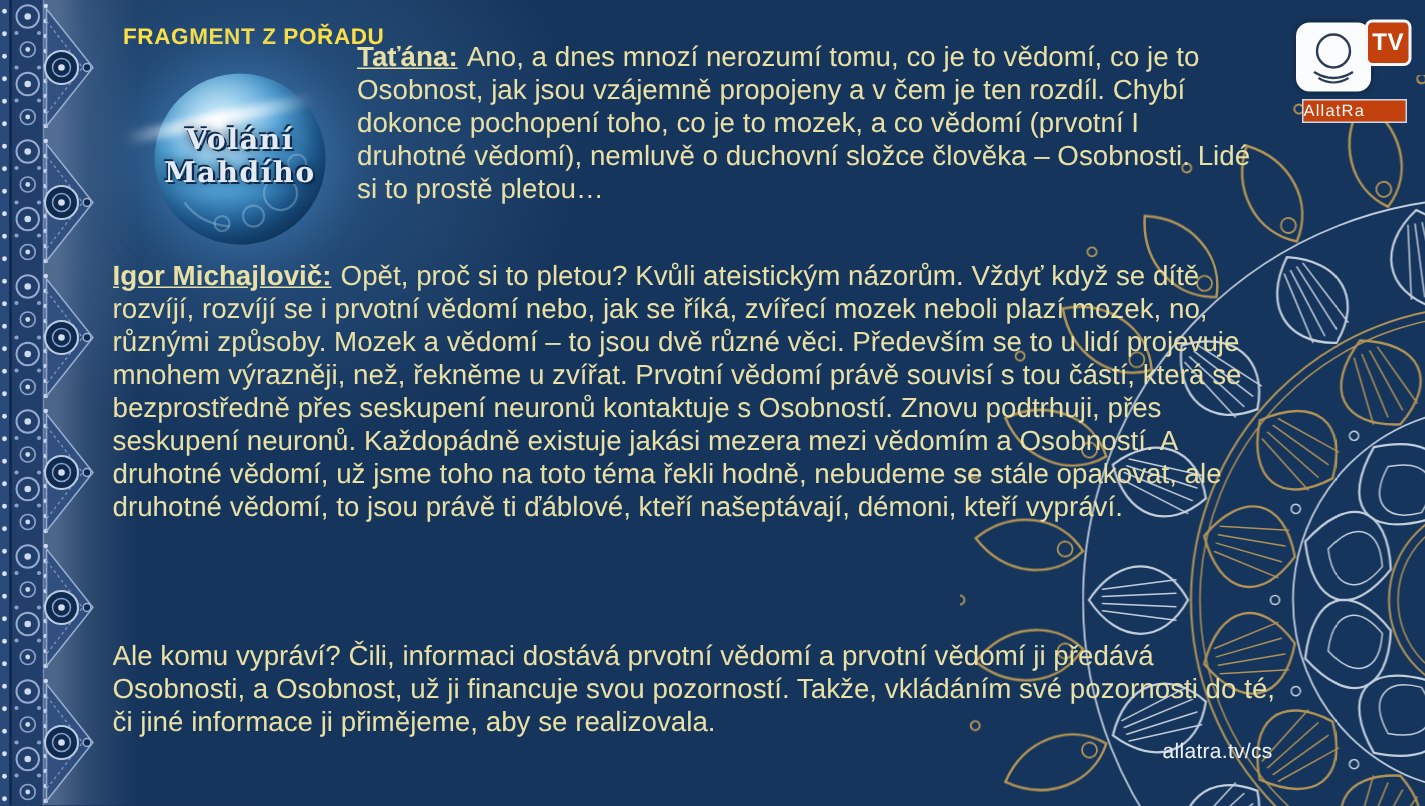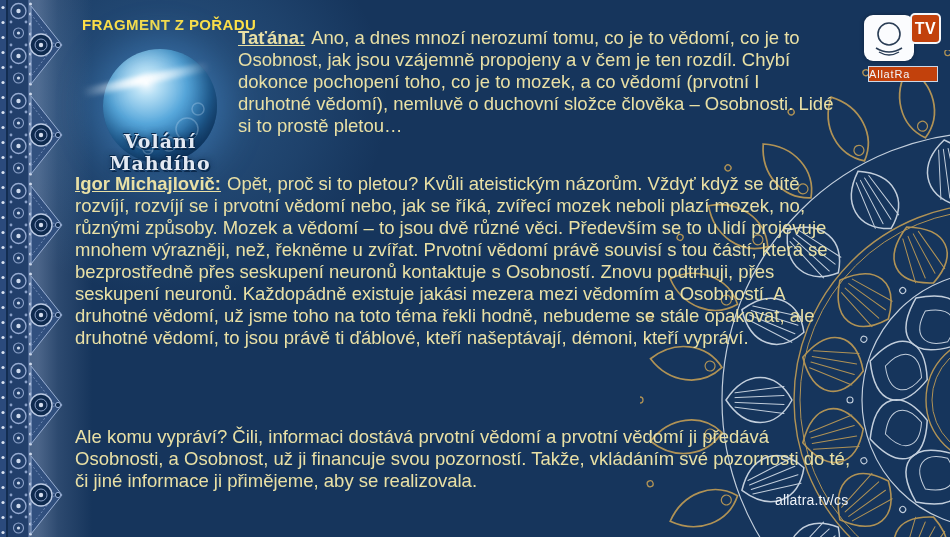--- a/index.html
+++ b/index.html
@@ -48,21 +48,20 @@
     filter: blur(2px); transform: rotate(-12deg);
   }
   .sphere .swirls { position: absolute; left: 0; top: 0; }
   .sphere-title {
     position: absolute; left: 0; right: 0; top: 33px;
     text-align: center;
     font-family: "DejaVu Serif", serif; font-weight: bold;
     font-size: 19px; line-height: 22px; letter-spacing: 1px;
     color: #e4eaf3;
     text-shadow: 1.5px 1.5px 0 #0b2a4d, -1px -1px 0 #0b2a4d, 0 0 7px rgba(8,32,64,0.9);
-    margin-top: 48px;
   }
 
   
   .allatra-logo { position: absolute; left: 862px; top: 13px; width: 84px; }
   .allatra-panel {
     position: absolute; left: 2px; top: 2px; width: 50px; height: 46px;
     background: #fbfcfe; border-radius: 9px;
     box-shadow: 0 0 4px rgba(0,0,0,0.35);
   }
   .allatra-tvbox {

